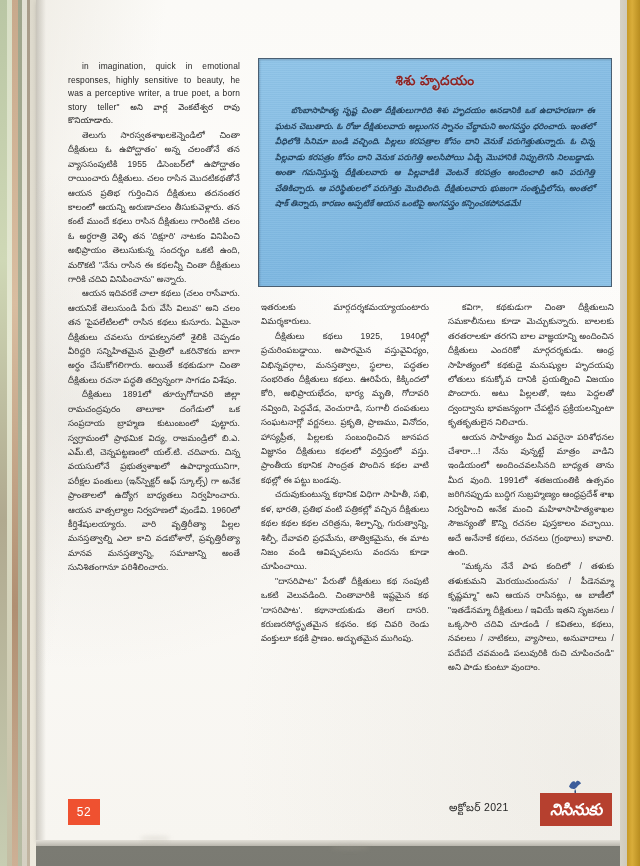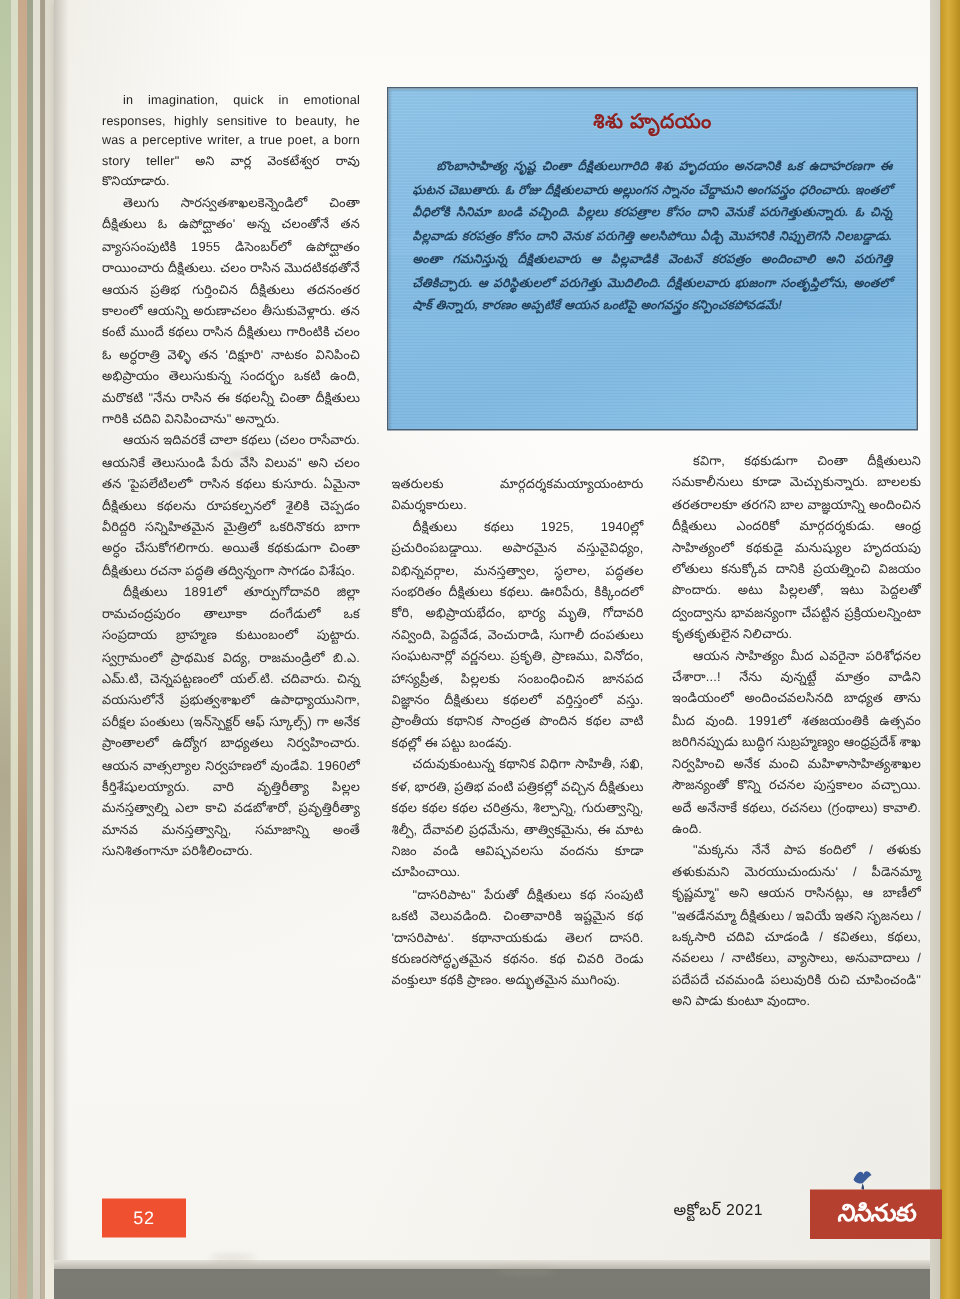--- a/index.html
+++ b/index.html
@@ -87,21 +87,21 @@
   
   .col {
     position: absolute;
     text-align: justify;
     color: #2b2b2b;
     font-size: 8.3px;
     line-height: 14.1px;
     letter-spacing: .1px;
   }
   .col p { margin: 0; text-indent: 14px; }
-  .col p.noindent { text-indent: 0; margin-top: 15px; }
+  .col p.noindent { text-indent: 0; }
 
   .col-left   { left: 68px;  top: 60px;  width: 172px; }
   .col-mid    { left: 261px; top: 300px; width: 168px; }
   .col-right  { left: 448px; top: 300px; width: 166px; }
 
   .eng {
     font-size: 8.4px;
     line-height: 13.6px;
     color: #242424;
     text-align: justify;
@@ -147,40 +147,40 @@
     font-weight: bold;
     text-align: justify;
     text-indent: 16px;
     letter-spacing: .15px;
   }
 
   
   .page-num {
     position: absolute;
     left: 68px; top: 799px;
-    width: 56px; height: 26px;
+    width: 32px; height: 26px;
     background: #ef5130;
     color: #ffffff;
     font-size: 12px;
     line-height: 26px;
     text-align: center;
     letter-spacing: .5px;
   }
   .issue-date {
     position: absolute;
     left: 449px; top: 801px;
     color: #1f1f1f;
     font-size: 10.5px;
     letter-spacing: .3px;
     white-space: nowrap;
   }
   .logo-box {
     position: absolute;
     left: 540px; top: 793px;
-    width: 88px; height: 33px;
+    width: 72px; height: 33px;
     background: #b6402f;
     overflow: hidden;
   }
   .logo-text {
     color: #ffffff;
     font-size: 16px;
     font-weight: bold;
     line-height: 33px;
     text-align: center;
     letter-spacing: -.3px;
@@ -221,21 +221,21 @@
   <div class="edge-gold-in"></div>
   <div class="edge-gold"></div>
 
   <div class="smudge" style="left:150px; top:300px; width:22px; height:6px;"></div>
   <div class="smudge" style="left:330px; top:845px; width:40px; height:5px;"></div>
   <div class="smudge" style="left:140px; top:836px; width:30px; height:5px;"></div>
 
   <div class="col col-left">
     <p class="eng">in imagination, quick in emotional responses, highly sensitive to beauty, he was a perceptive writer, a true poet, a born story teller" అని వార్ల వెంకటేశ్వర రావు కొనియాడారు.</p>
     <p class="tel">తెలుగు సారస్వతశాఖలకెన్నెండిలో చింతా దీక్షితులు ఓ ఉపోద్ఘాతం' అన్న చలంతోనే తన వ్యాససంపుటికి 1955 డిసెంబర్‌లో ఉపోద్ఘాతం రాయించారు దీక్షితులు. చలం రాసిన మొదటికథతోనే ఆయన ప్రతిభ గుర్తించిన దీక్షితులు తదనంతర కాలంలో ఆయన్ని అరుణాచలం తీసుకువెళ్లారు. తన కంటే ముందే కథలు రాసిన దీక్షితులు గారింటికి చలం ఓ అర్ధరాత్రి వెళ్ళి తన 'దిక్షూరి' నాటకం వినిపించి అభిప్రాయం తెలుసుకున్న సందర్భం ఒకటి ఉంది, మరొకటి "నేను రాసిన ఈ కథలన్నీ చింతా దీక్షితులు గారికి చదివి వినిపించాను" అన్నారు.</p>
-    <p class="tel">ఆయన ఇదివరకే చాలా కథలు (చలం రాసేవారు. ఆయనికే తెలుసుండి పేరు వేసి విలువ" అని చలం తన 'పైపలేటిలలో' రాసిన కథలు కుసూరు. ఏమైనా దీక్షితులు కథలను రూపకల్పనలో శైలికి చెప్పడం వీరిద్దరి సన్నిహితమైన మైత్రిలో ఒకరినొకరు బాగా అర్ధం చేసుకోగలిగారు. అయితే కథకుడుగా చింతా దీక్షితులు రచనా పద్ధతి తద్విన్నంగా సాగడం విశేషం.</p>
+    <p class="tel">ఆయన ఇదివరకే చాలా కథలు (చలం రాసేవారు. ఆయనికే తెలుసుండి పేరు వేసి విలువ" అని చలం తన 'పైపలేటిలలో' రాసిన కథలు కుసూరు. ఏమైనా దీక్షితులు చవలసు రూపకల్పనలో శైలికి చెప్పడం వీరిద్దరి సన్నిహితమైన మైత్రిలో ఒకరినొకరు బాగా అర్ధం చేసుకోగలిగారు. అయితే కథకుడుగా చింతా దీక్షితులు రచనా పద్ధతి తద్విన్నంగా సాగడం విశేషం.</p>
     <p class="tel">దీక్షితులు 1891లో తూర్పుగోదావరి జిల్లా రామచంద్రపురం తాలూకా దంగేడులో ఒక సంప్రదాయ బ్రాహ్మణ కుటుంబంలో పుట్టారు. స్వగ్రామంలో ప్రాథమిక విద్య, రాజమండ్రిలో బి.ఎ. ఎమ్.టి, చెన్నపట్టణంలో యల్.టి. చదివారు. చిన్న వయసులోనే ప్రభుత్వశాఖలో ఉపాధ్యాయునిగా, పరీక్షల పంతులు (ఇన్‌స్పెక్టర్ ఆఫ్ స్కూల్స్) గా అనేక ప్రాంతాలలో ఉద్యోగ బాధ్యతలు నిర్వహించారు. ఆయన వాత్సల్యాల నిర్వహణలో వుండేవి. 1960లో కీర్తిశేషులయ్యారు. వారి వృత్తిరీత్యా పిల్లల మనస్తత్వాల్ని ఎలా కాచి వడబోశారో, ప్రవృత్తిరీత్యా మానవ మనస్తత్వాన్ని, సమాజాన్ని అంతే సునిశితంగానూ పరిశీలించారు.</p>
   </div>
 
   <div class="blue-box">
     <div class="blue-title">శిశు హృదయం</div>
     <div class="blue-body">బొంబాసాహిత్య సృష్ట చింతా దీక్షితులుగారిది శిశు హృదయం అనడానికి ఒక ఉదాహరణగా ఈ ఘటన చెబుతారు. ఓ రోజు దీక్షితులవారు అల్లుంగన స్నానం చేద్దామని అంగవస్త్రం ధరించారు. ఇంతలో వీధిలోకి సినిమా బండి వచ్చింది. పిల్లలు కరపత్రాల కోసం దాని వెనుకే పరుగెత్తుతున్నారు. ఓ చిన్న పిల్లవాడు కరపత్రం కోసం దాని వెనుక పరుగెత్తి అలసిపోయి ఏడ్చి మొహానికి నిప్పులెగసి నిలబడ్డాడు. అంతా గమనిస్తున్న దీక్షితులవారు ఆ పిల్లవాడికి వెంటనే కరపత్రం అందించాలి అని పరుగెత్తి చేతికిచ్చారు. ఆ పరిస్థితులలో పరుగెత్తు మొదిలింది. దీక్షితులవారు భుజంగా సంతృప్తిలోను, అంతలో షాక్ తిన్నారు, కారణం అప్పటికే ఆయన ఒంటిపై అంగవస్త్రం కన్పించకపోవడమే!</div>
   </div>
 
   <div class="col col-mid">
     <p class="tel noindent">ఇతరులకు మార్గదర్శకమయ్యాయంటారు విమర్శకారులు.</p>

